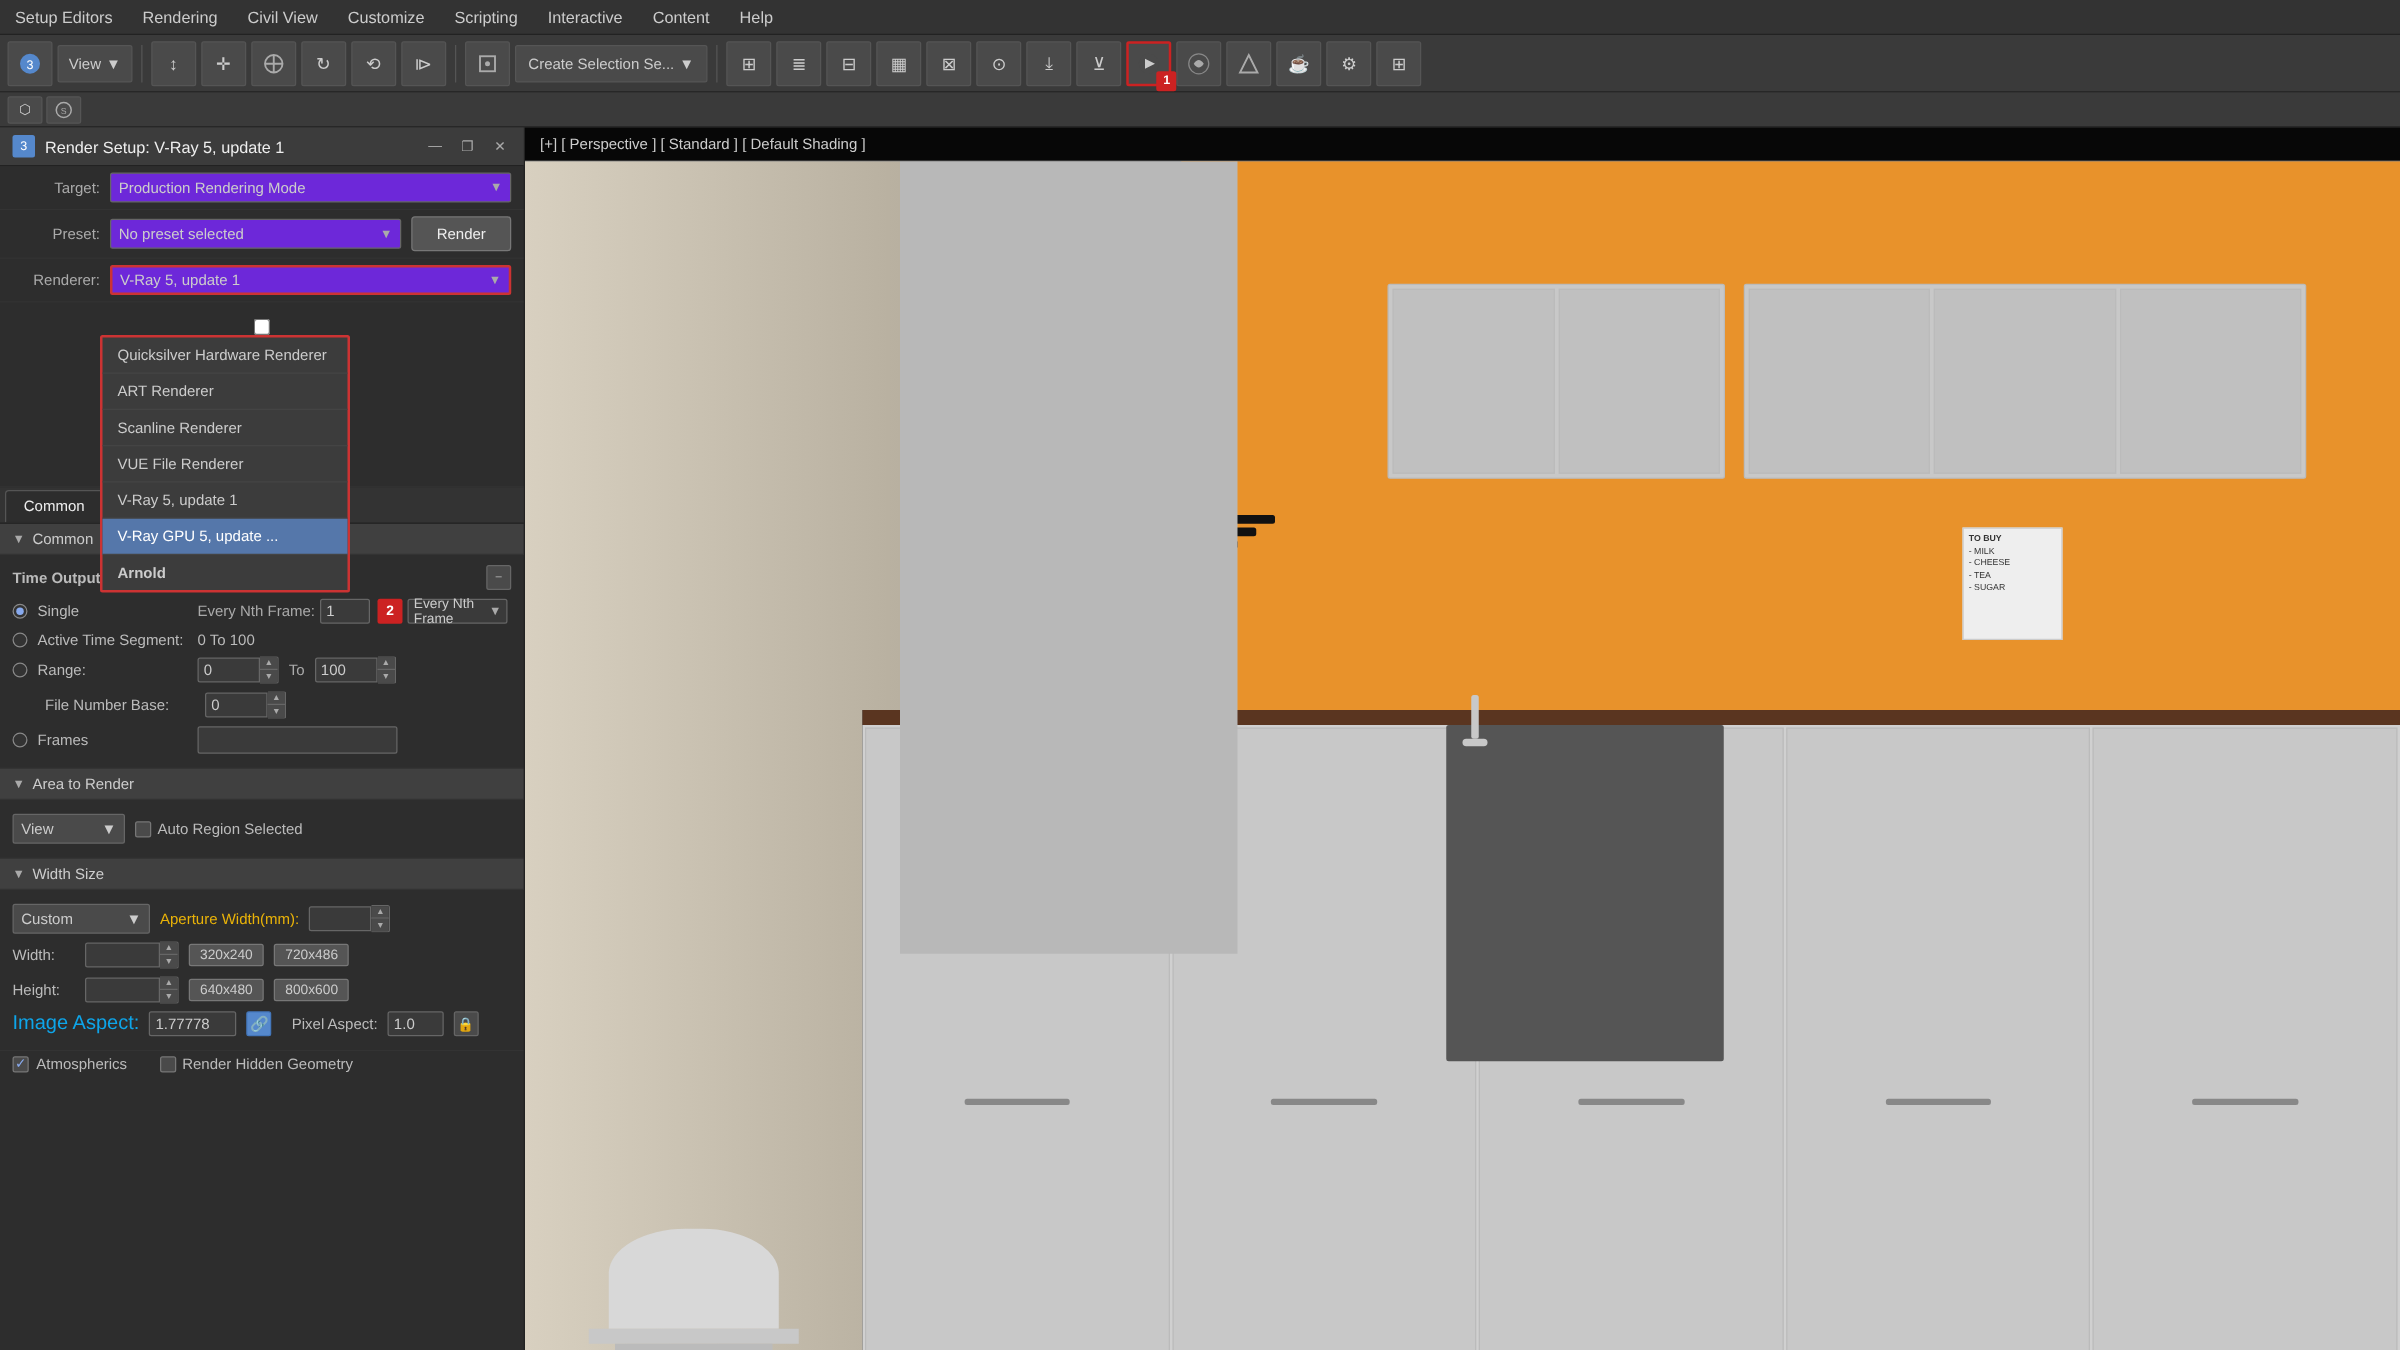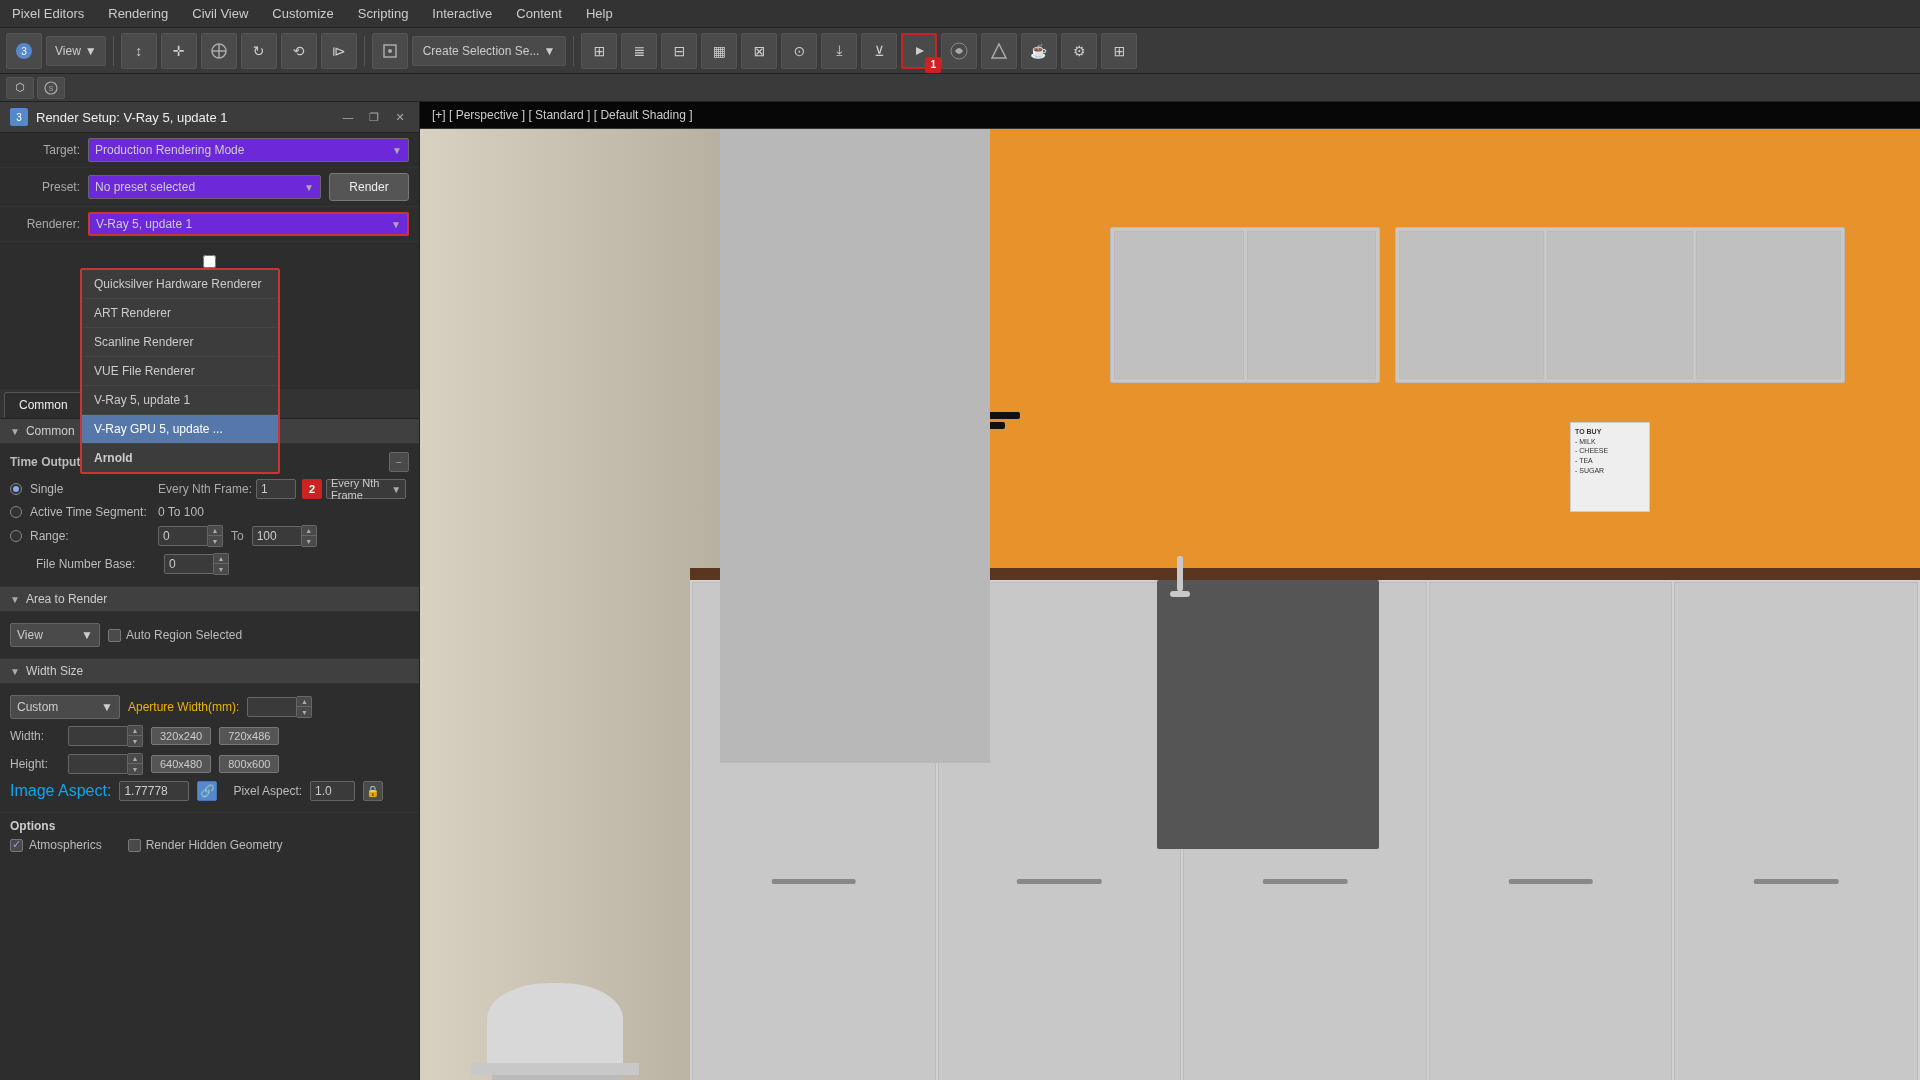--- a/index.html
+++ b/index.html
@@ -592,21 +592,21 @@
       top: -2px;
       left: 1px;
       font-size: 11px;
       color: #88aaee;
     }
   </style>
 </head>
 <body>
 
 <div id="menu-bar">
-  <div class="menu-item">Pixel Editors</div>
+  <div class="menu-item">Setup Editors</div>
   <div class="menu-item">Rendering</div>
   <div class="menu-item">Civil View</div>
   <div class="menu-item">Customize</div>
   <div class="menu-item">Scripting</div>
   <div class="menu-item">Interactive</div>
   <div class="menu-item">Content</div>
   <div class="menu-item">Help</div>
 </div>
 
 <div id="toolbar">
@@ -803,20 +803,25 @@
           <span class="field-label">File Number Base:</span>
           <div class="spin-wrap">
             <input class="spin-input" value="0" style="">
             <div class="spin-btns">
               <div class="spin-up">▲</div>
               <div class="spin-down">▼</div>
             </div>
           </div>
         </div>
 
+        <div class="field-row">
+          <div class="radio-btn"></div>
+          <span class="field-label">Frames</span>
+          <input class="frames-input" style="">
+        </div>
       </div>
 
       <div class="section-header">
         <span class="section-arrow">▼</span>
         <span class="section-title">Area to Render</span>
       </div>
       <div class="section-body">
         <div class="field-row">
           <div class="area-dropdown">
             <span>View</span>
@@ -879,21 +884,20 @@
         <div class="field-row">
           <span style="color:#0ea5e9;font-size:16px;">Image Aspect:</span>
           <input class="num-input" style="width: 70px;" value="1.77778">
           <div class="link-btn">🔗</div>
           <span style="color:#bbb;font-size:12px;margin-left:8px;">Pixel Aspect:</span>
           <input class="num-input" style="width: 45px;" value="1.0">
           <div style="width:20px;height:20px;background:#4a4a4a;border:1px solid #666;border-radius:2px;display:flex;align-items:center;justify-content:center;cursor:pointer;font-size:11px;color:#aaa;">🔒</div>
         </div>
       </div>
 
-      <div class="options-label">Options</div>
       <div class="option-check-row">
         <div class="check-box-checked"></div>
         <span class="check-label">Atmospherics</span>
         <div class="checkbox-wrap" style="margin-left:20px;">
           <div class="checkbox"></div>
           <span class="check-label">Render Hidden Geometry</span>
         </div>
       </div>
     </div>
   </div>

